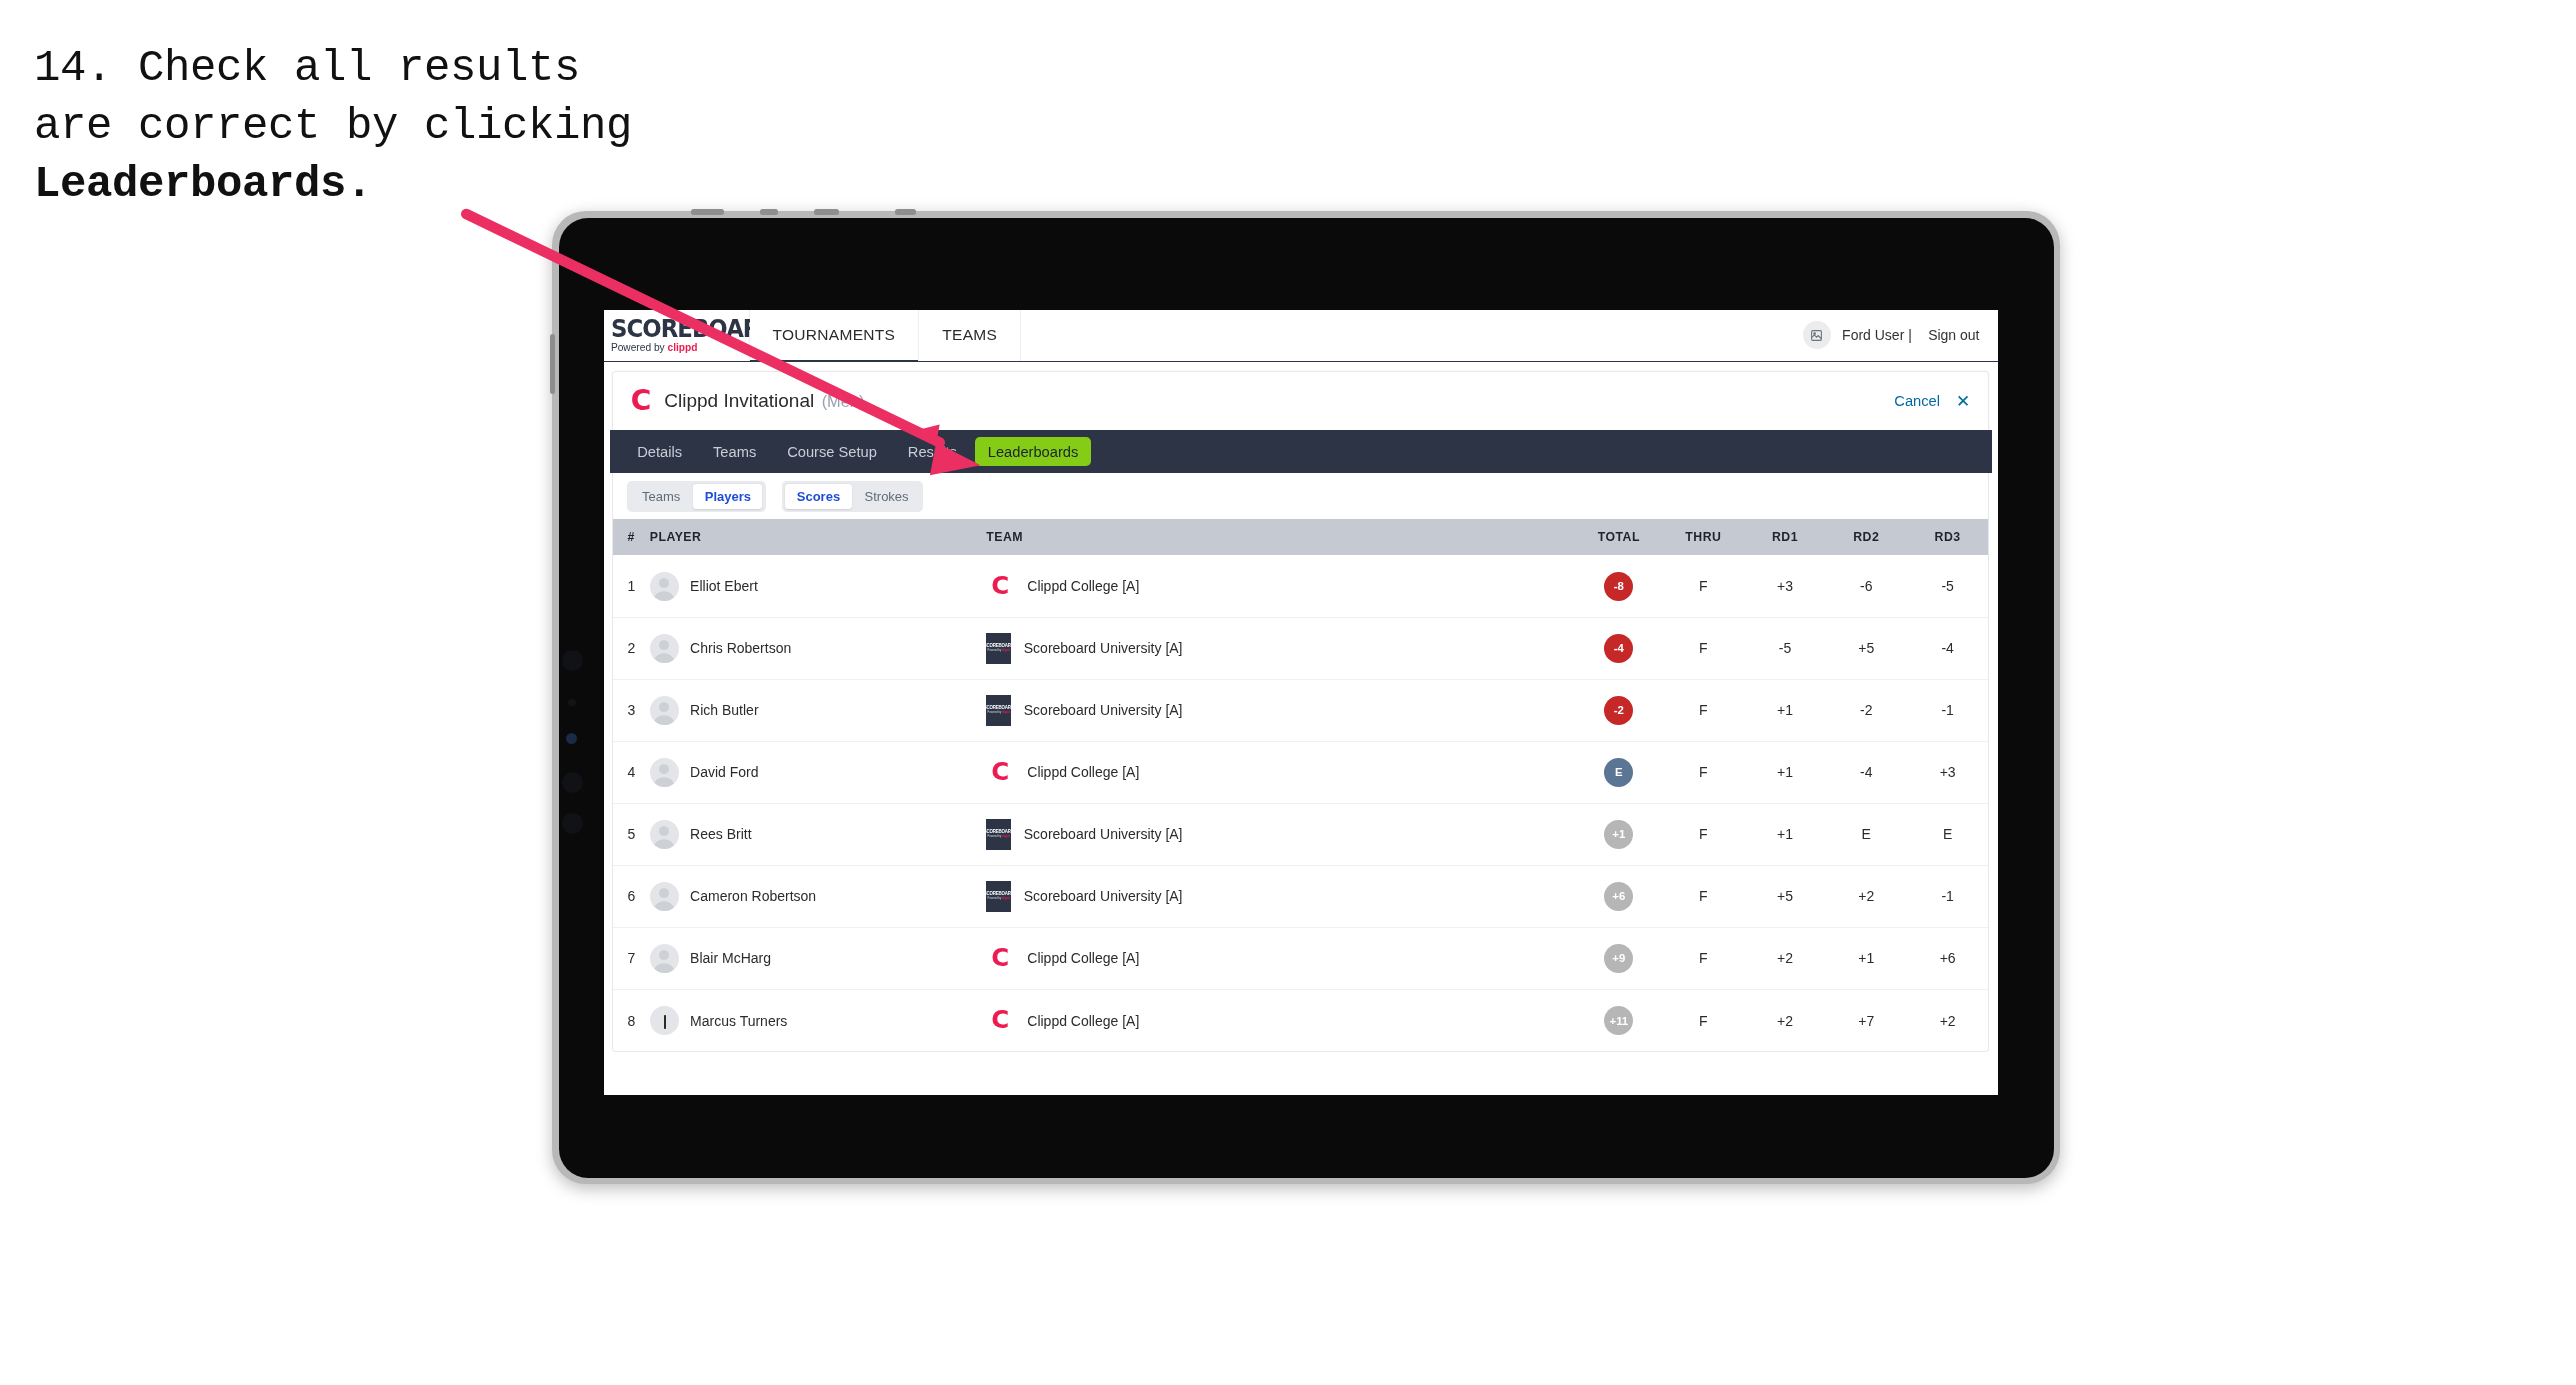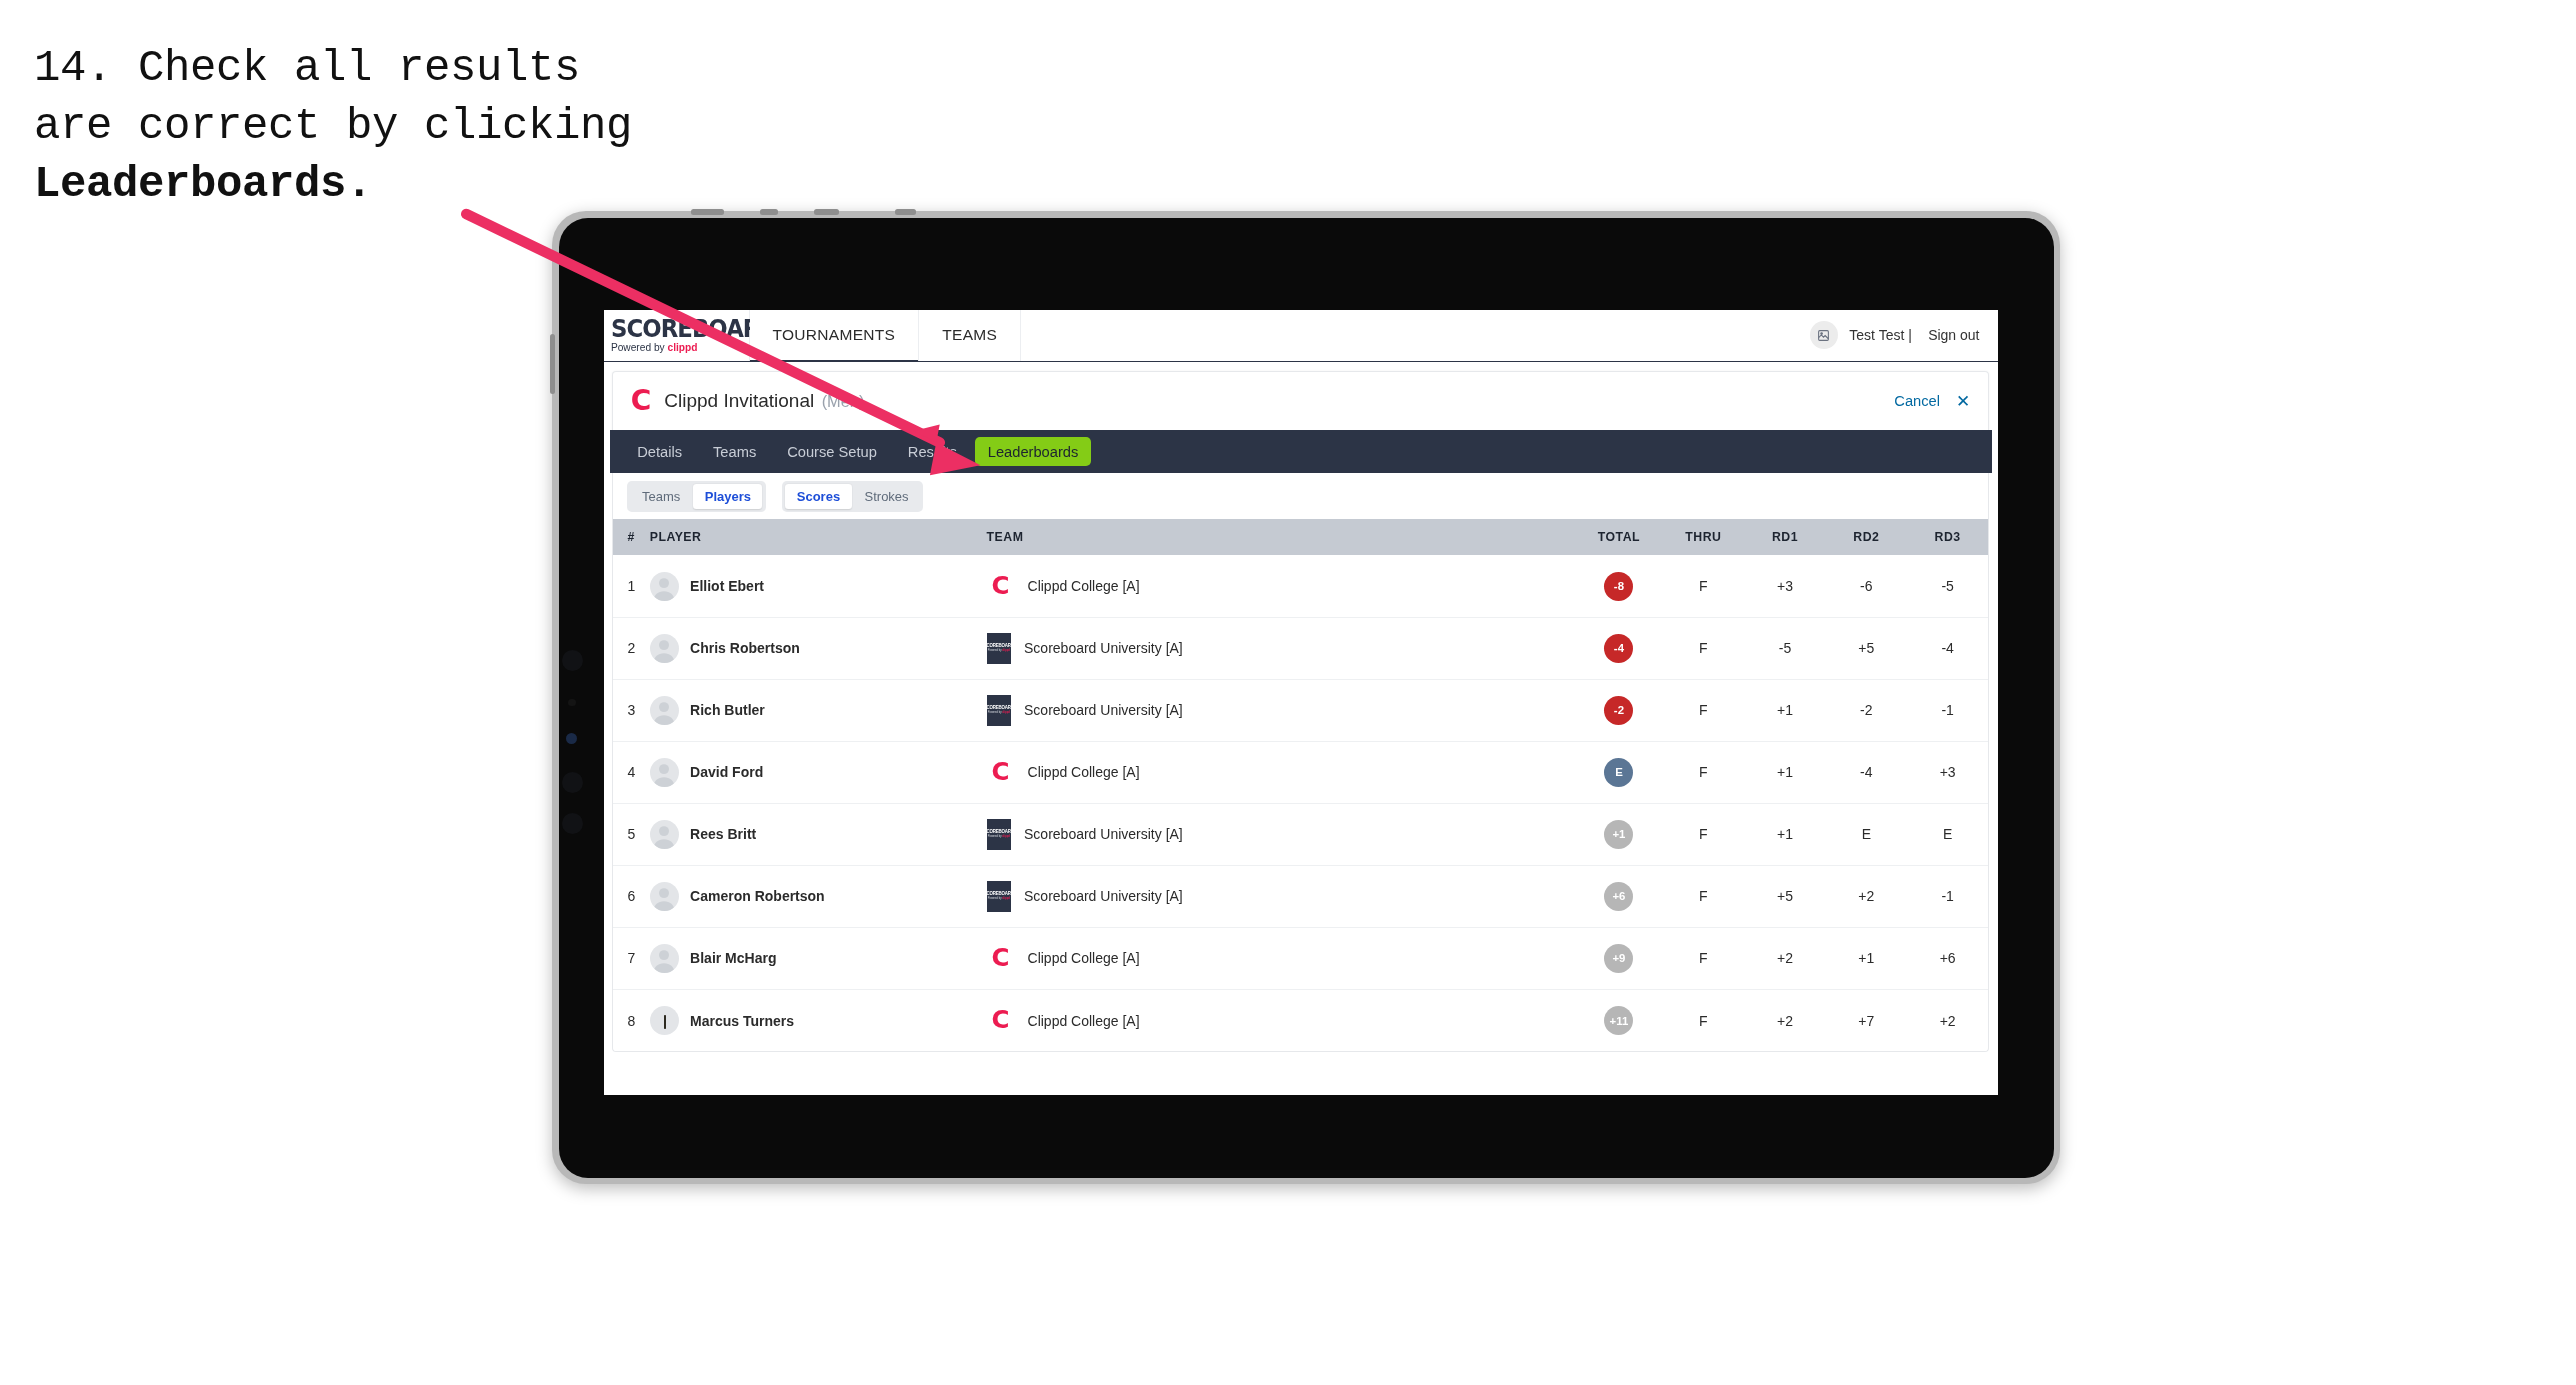--- a/index.html
+++ b/index.html
@@ -244,21 +244,21 @@
 
   .c-rank  { width: 38px;  padding-left: 14.7px; }
   .c-player{ width: 352px; }
   .c-team  { width: 621px; }
   .c-total { width: 90px; text-align: center; }
   .c-thru  { width: 85px; text-align: center; }
   .c-rd    { width: 85px; text-align: center; }
 
   thead .c-total, thead .c-thru, thead .c-rd { text-align: center; }
 
-  .player-cell { display: flex; align-items: center; gap: 11.4px; font-weight: bold; }
+  .player-cell { display: flex; align-items: center; gap: 11.4px; }
   .p-avatar {
     width: 29px; height: 29px;
     border-radius: 50%;
     background: #e3e5e8;
     display: flex; align-items: flex-end; justify-content: center;
     overflow: hidden;
     flex: none;
   }
   .p-avatar svg { width: 28px; height: 28px; }
   .p-avatar.photo {
@@ -355,21 +355,21 @@
         <div class="topnav-tab active">TOURNAMENTS</div>
         <div class="topnav-tab">TEAMS</div>
         <div id="topbar-right">
           <div id="avatar-top">
             <svg viewBox="0 0 24 24" fill="none" stroke="#6b7280" stroke-width="2">
               <rect x="3" y="3" width="18" height="18" rx="2"></rect>
               <path d="M3 16l5-5 4 4 3-3 6 6"></path>
               <circle cx="8.5" cy="8.5" r="1.5" fill="#6b7280"></circle>
             </svg>
           </div>
-          <div id="user-name">Test Test |</div>
+          <div id="user-name">Ford User |</div>
           <div id="sign-out">Sign out</div>
         </div>
       </div>
 
       <div id="tcard">
         <div id="tcard-logo">C</div>
         <div id="tcard-title">Clippd Invitational</div>
         <div id="tcard-gender">(Men)</div>
         <div id="tcard-cancel">
           <span>Cancel</span>

